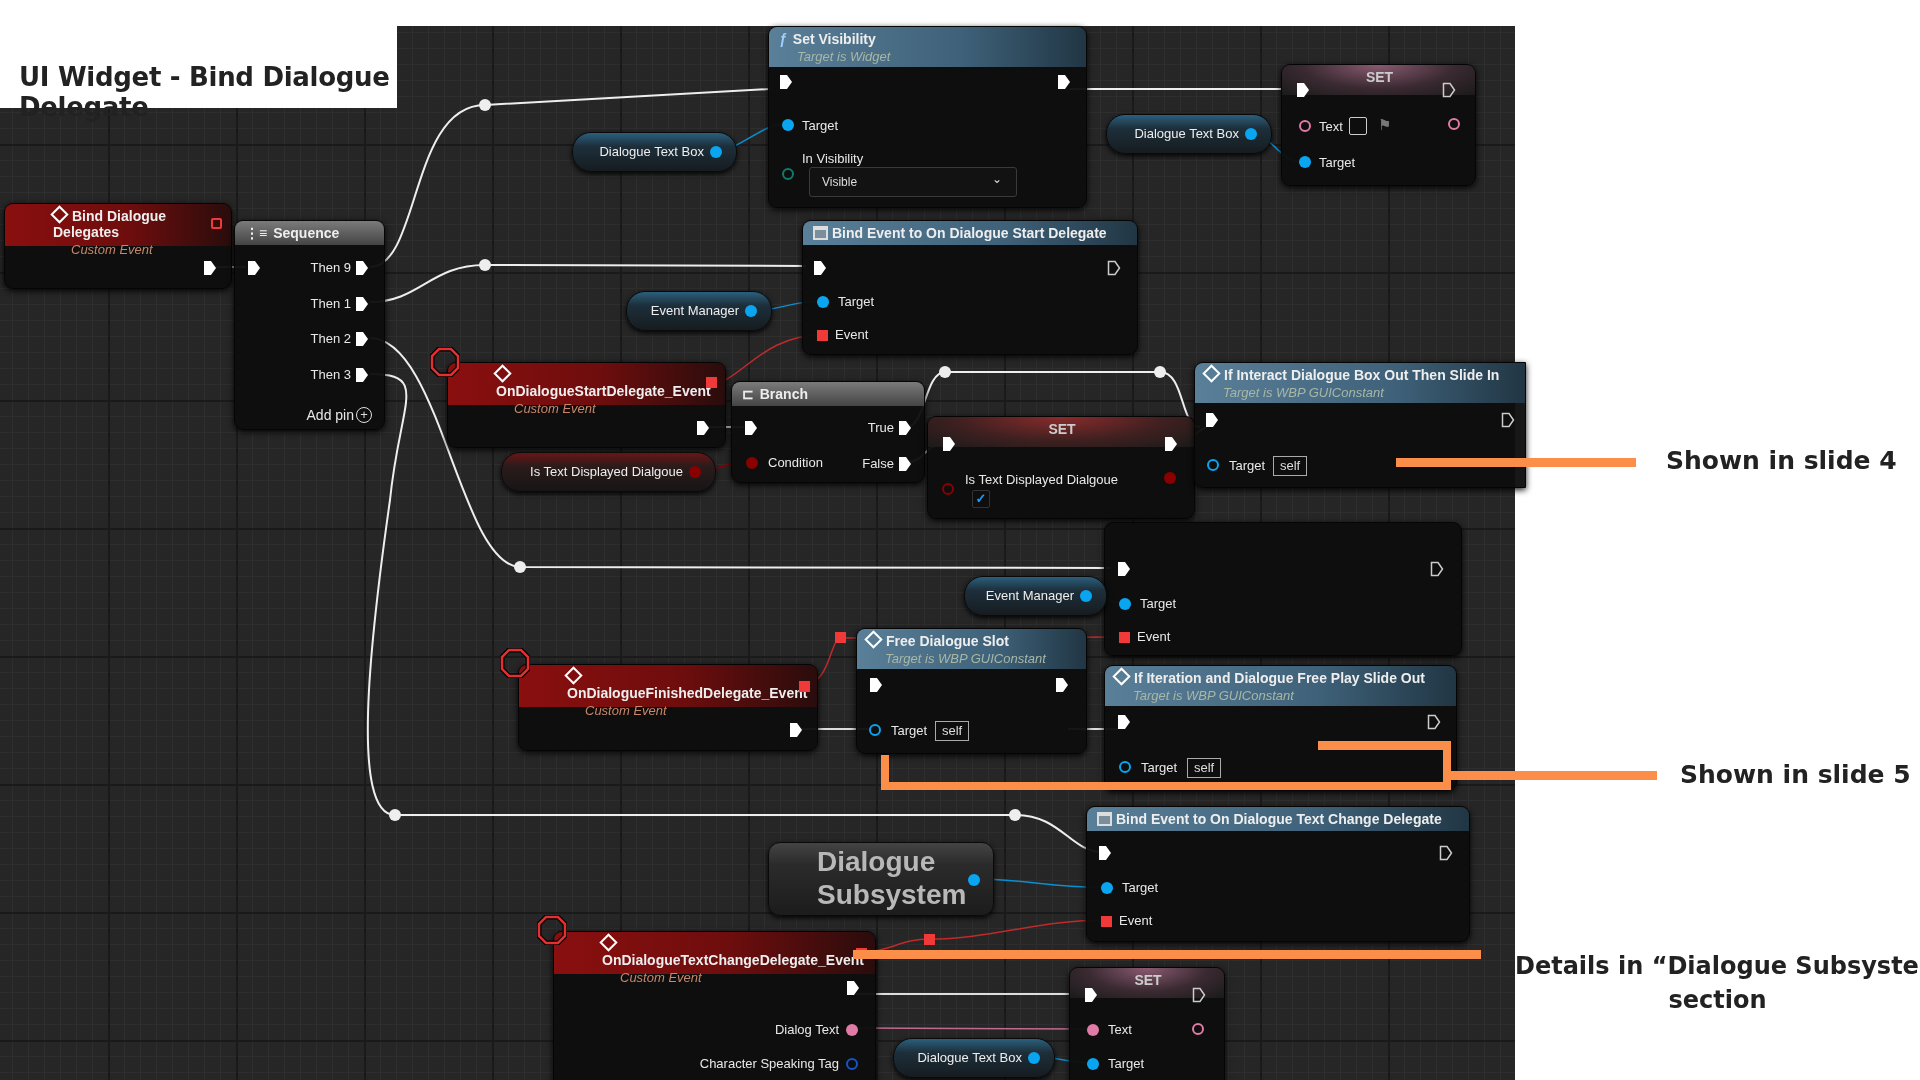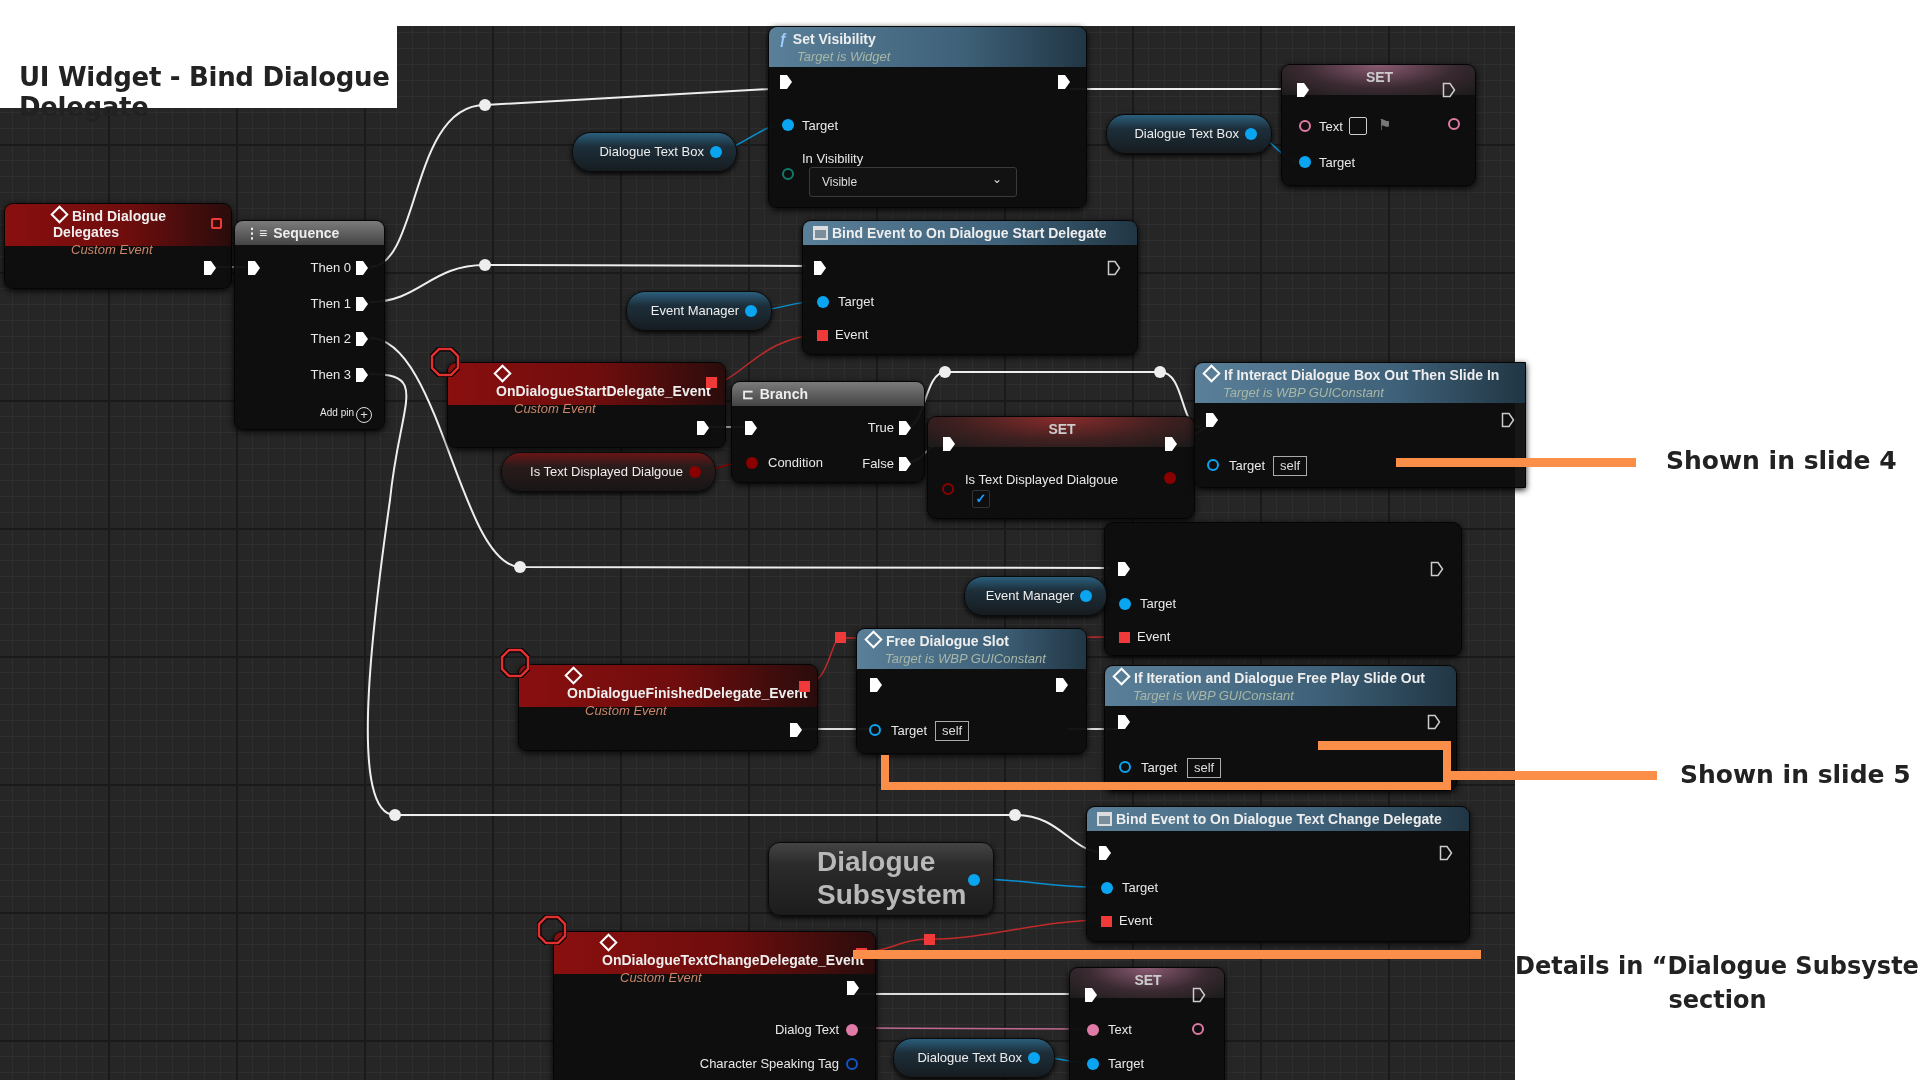--- a/index.html
+++ b/index.html
@@ -118,21 +118,21 @@
     </div>
 </div>
 
 <div class="node" style="left:234px;top:220px;width:149px;height:208px;">
   <div class="hdr gray"><span style="margin-right:6px;">⋮≡</span><span>Sequence</span></div>
   <div class="exec" style="left:14px;top:47px;">
       <svg width="14" height="16">
         <path d="M1,1 L8,1 L13,8 L8,15 L1,15 Z" fill="#fff"></path>
       </svg>
     </div>
-  <span class="pinlbl" style="right:33px;top:39px;">Then 0</span>
+  <span class="pinlbl" style="right:33px;top:39px;">Then 9</span>
   <div class="exec" style="left:122px;top:47px;">
       <svg width="14" height="16">
         <path d="M1,1 L8,1 L13,8 L8,15 L1,15 Z" fill="#fff"></path>
       </svg>
     </div>
   <span class="pinlbl" style="right:33px;top:75px;">Then 1</span>
   <div class="exec" style="left:122px;top:83px;">
       <svg width="14" height="16">
         <path d="M1,1 L8,1 L13,8 L8,15 L1,15 Z" fill="#fff"></path>
       </svg>
@@ -142,21 +142,21 @@
       <svg width="14" height="16">
         <path d="M1,1 L8,1 L13,8 L8,15 L1,15 Z" fill="#fff"></path>
       </svg>
     </div>
   <span class="pinlbl" style="right:33px;top:146px;text-align:right;">Then 3</span>
   <div class="exec" style="left:122px;top:154px;">
       <svg width="14" height="16">
         <path d="M1,1 L8,1 L13,8 L8,15 L1,15 Z" fill="#fff"></path>
       </svg>
     </div>
-  <span class="pinlbl" style="right:30px;top:186px;font-size:10px;">Add pin</span>
+  <span class="pinlbl" style="right:30px;top:186px;font-size:14px;">Add pin</span>
   <span style="position:absolute;left:121px;top:186px;width:14px;height:14px;border:1.5px solid #ddd;border-radius:50%;font-size:13px;line-height:14px;text-align:center;color:#ddd;">+</span>
 </div>
 
 <div class="node" style="left:768px;top:26px;width:317px;height:180px;">
   <div class="hdr blue">
     <span style="font-style:italic;color:#9fd1ff;margin-right:6px;">ƒ</span><span>Set Visibility</span>
     <span class="sub bluesub">Target is Widget</span>
   </div>
   <div class="exec" style="left:12px;top:55px;">
       <svg width="14" height="16">

